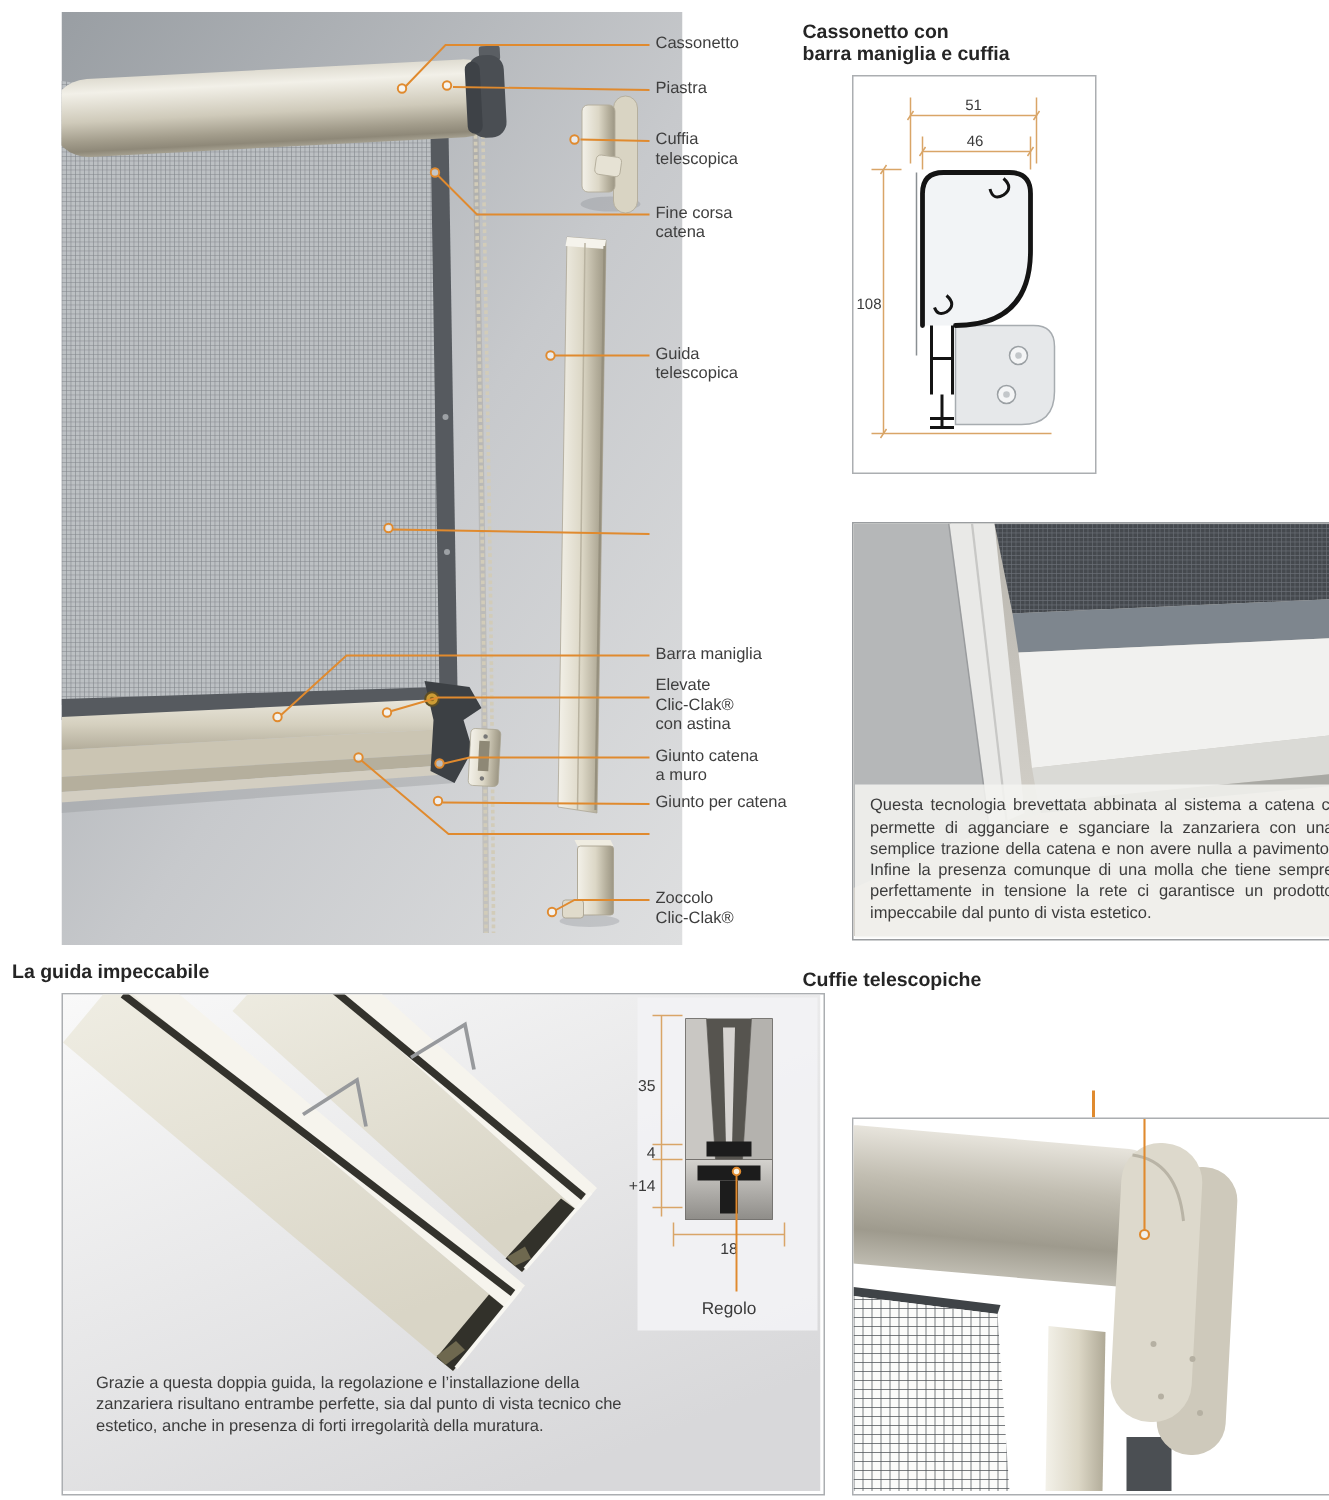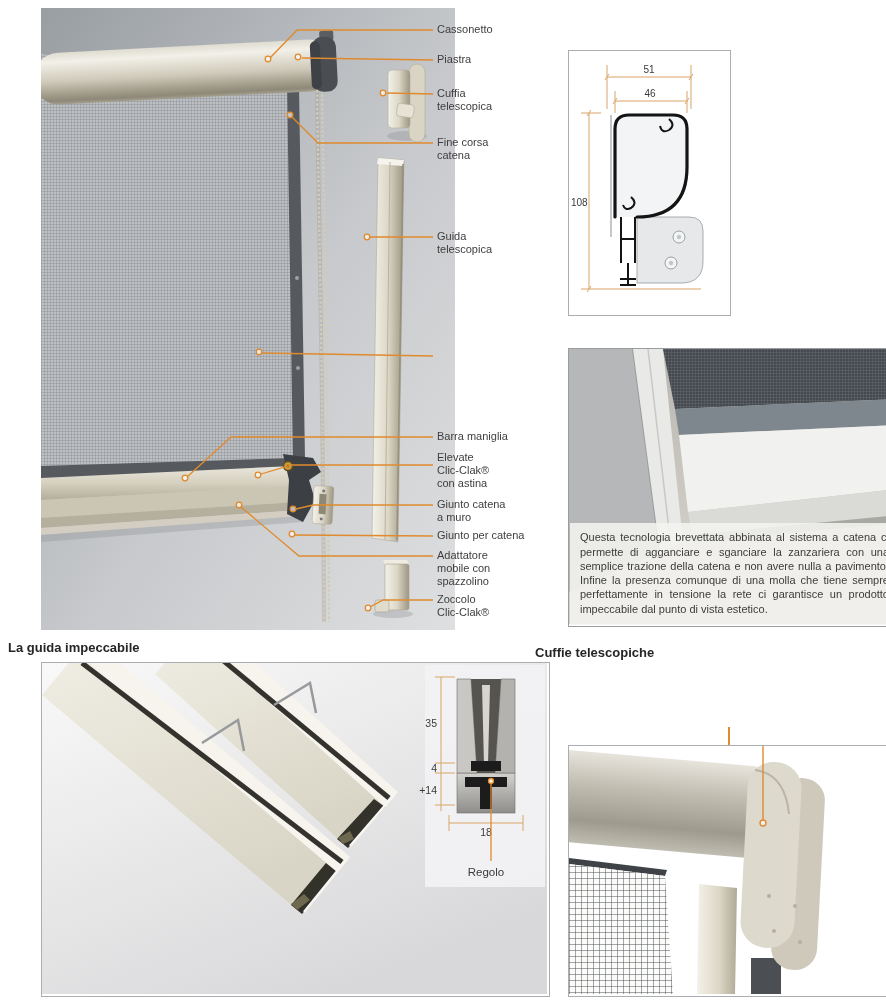--- a/index.html
+++ b/index.html
@@ -168,26 +168,25 @@
 catena</div>
   <div class="dlabel" style="top:230px">Guida
 telescopica</div>
   <div class="dlabel" style="top:430px">Barra maniglia</div>
   <div class="dlabel" style="top:451px">Elevate
 Clic-Clak®
 con astina</div>
   <div class="dlabel" style="top:498px">Giunto catena
 a muro</div>
   <div class="dlabel" style="top:529px">Giunto per catena</div>
-  <div class="dlabel" style="top:549px">Adattatore
-mobile con
-spazzolino</div>
   <div class="dlabel" style="top:593px">Zoccolo
 Clic-Clak®</div>
 
+  <div class="sec-title" style="left:535px;top:13px;width:220px;">Cassonetto con
+barra maniglia e cuffia</div>
 
   <div class="photo" style="left:535px;top:50px;width:161px;height:264px;border-color:#ABAEB1;">
     <svg width="161" height="264" viewBox="0 0 161 264">
 
       <g stroke="#D9A567" stroke-width="1" fill="none">
         <line x1="38" y1="14" x2="38" y2="58"></line>
           <line x1="122" y1="14" x2="122" y2="58"></line>
         <line x1="38" y1="26" x2="122" y2="26"></line>
         <line x1="36" y1="29" x2="40" y2="23"></line>
           <line x1="120" y1="29" x2="124" y2="23"></line>
@@ -327,20 +326,23 @@
           <text x="10" y="129" text-anchor="end">+14</text>
           <text x="59" y="171" text-anchor="middle">18</text>
         </g>
         <g>
           <line x1="64" y1="118" x2="64" y2="196" stroke="#E08A2E" stroke-width="1.3"></line>
           <circle cx="64" cy="116" r="2.5" fill="#FBF3E3" stroke="#E08A2E" stroke-width="1.3"></circle>
           <text x="59" y="211" text-anchor="middle" font-size="11.5" fill="#3A3A3A" font-family="Liberation Sans, sans-serif">Regolo</text>
         </g>
       </g>
     </svg>
+    <div class="photo-text para" style="left:22px;top:252px;width:400px;white-space:pre-line;">Grazie a questa doppia guida, la regolazione e l’installazione della
+zanzariera risultano entrambe perfette, sia dal punto di vista tecnico che
+estetico, anche in presenza di forti irregolarità della muratura.</div>
   </div>
 
   <div class="sec-title" style="left:535px;top:645px;">Cuffie telescopiche</div>
 
 
   <div class="callout-v" style="left:728px;top:727px;height:18px;"></div>
 
   <div class="photo" style="left:535px;top:745px;width:331px;height:250px;border-color:#ABAEB1;">
     <svg width="329" height="248" viewBox="0 0 329 248">
       <defs>

